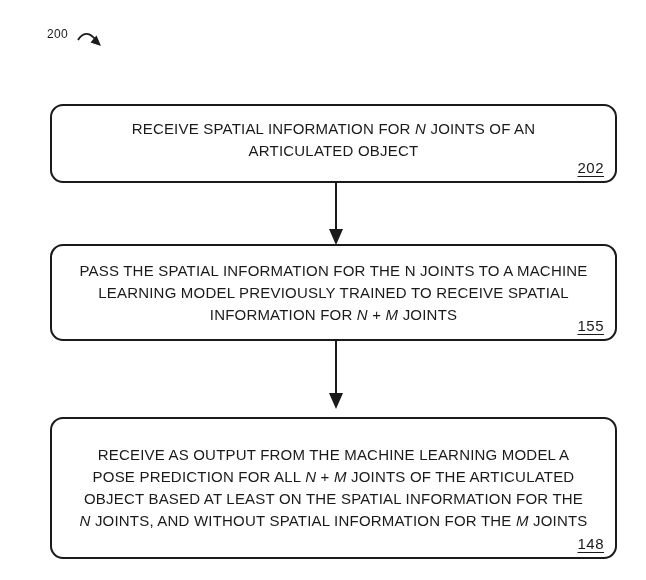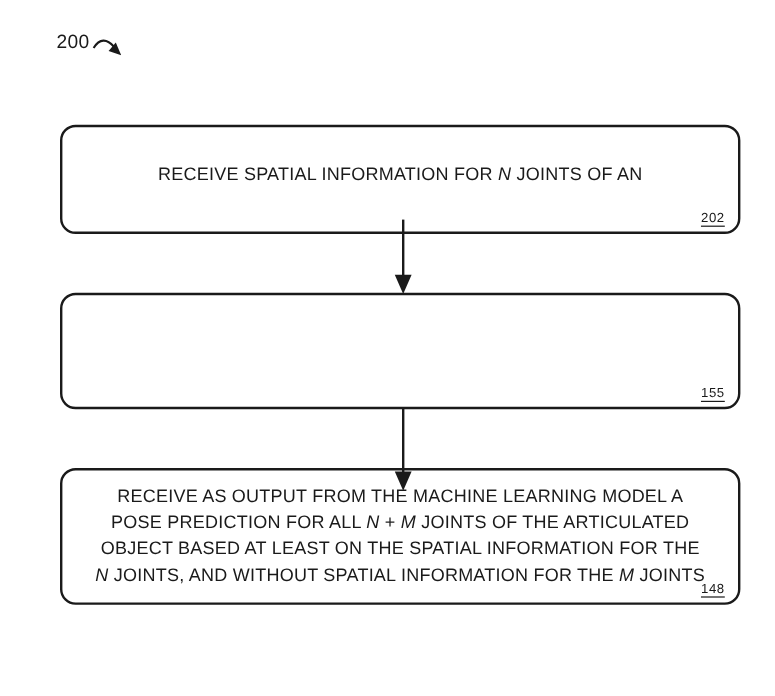--- a/index.html
+++ b/index.html
@@ -10,46 +10,46 @@
   .canvas{
     position:relative;
     width:646px;height:580px;
     background:var(--bg);
     font-family:"Liberation Sans", sans-serif;
     color:var(--ink);
     overflow:hidden;
   }
   .ref-label{
     position:absolute;left:47px;top:27px;
-    font-size:16px;letter-spacing:0.3px;
+    font-size:12px;letter-spacing:0.3px;
   }
   .ref-arrow{
     position:absolute;left:77px;top:29px;width:26px;height:22px;
   }
   .flow-box{
     position:absolute;left:50px;width:567px;
     border:2px solid var(--ink);
     border-radius:13px;
     box-sizing:border-box;
     display:flex;align-items:center;justify-content:center;
   }
-  .box-1{top:104px;height:91px;}
+  .box-1{top:104px;height:79px;}
   .box-2{top:244px;height:97px;}
-  .box-3{top:390px;height:114px;}
+  .box-3{top:417px;height:142px;}
   .box-text{
     text-align:center;
     font-size:15px;line-height:22px;
     letter-spacing:0.2px;
     padding:0 8px;
   }
   .box-1 .box-text{padding-bottom:8px;}
   .box-text .it{font-style:italic;}
   .box-ref{
     position:absolute;right:11px;bottom:5px;
-    font-size:11px;letter-spacing:0.5px;
+    font-size:15px;letter-spacing:0.5px;
     text-decoration:underline;
     text-underline-offset:3px;
   }
   .flow-arrow{
     position:absolute;width:14px;
   }
   .arrow-1{left:329px;top:183px;height:62px;}
   .arrow-2{left:329px;top:340px;height:69px;}
   .arrow-line{
     position:absolute;left:6px;top:0;bottom:14px;
@@ -69,30 +69,31 @@
 <div class="canvas">
 
   <div class="ref-label">200</div>
 
   <svg class="ref-arrow" viewBox="0 0 26 20" xmlns="http://www.w3.org/2000/svg">
     <path d="M1,10 C6,2 12,2 18,9" fill="none" stroke="#1a1a1a" stroke-width="1.8"></path>
     <polygon points="24,16 13.5,12.5 19.5,5.5" fill="#1a1a1a"></polygon>
   </svg>
 
   <div class="flow-box box-1">
-    <div class="box-text"><span>RECEIVE SPATIAL INFORMATION FOR </span><span class="it">N</span><span> JOINTS OF AN</span><br></div>
+    <div class="box-text"><span>RECEIVE SPATIAL INFORMATION FOR </span><span class="it">N</span><span> JOINTS OF AN</span><br><span>ARTICULATED OBJECT</span></div>
     <div class="box-ref">202</div>
   </div>
 
   <div class="flow-arrow arrow-1">
     <div class="arrow-line"></div>
     <div class="arrow-head"></div>
   </div>
 
   <div class="flow-box box-2">
+    <div class="box-text"><span>PASS THE SPATIAL INFORMATION FOR THE N JOINTS TO A MACHINE</span><br><span>LEARNING MODEL PREVIOUSLY TRAINED TO RECEIVE SPATIAL</span><br><span>INFORMATION FOR </span><span class="it">N</span><span> + </span><span class="it">M</span><span> JOINTS</span></div>
     <div class="box-ref">155</div>
   </div>
 
   <div class="flow-arrow arrow-2">
     <div class="arrow-line"></div>
     <div class="arrow-head"></div>
   </div>
 
   <div class="flow-box box-3">
     <div class="box-text"><span>RECEIVE AS OUTPUT FROM THE MACHINE LEARNING MODEL A</span><br><span>POSE PREDICTION FOR ALL </span><span class="it">N</span><span> + </span><span class="it">M</span><span> JOINTS OF THE ARTICULATED</span><br><span>OBJECT BASED AT LEAST ON THE SPATIAL INFORMATION FOR THE</span><br><span class="it">N</span><span> JOINTS, AND WITHOUT SPATIAL INFORMATION FOR THE </span><span class="it">M</span><span> JOINTS</span></div>

